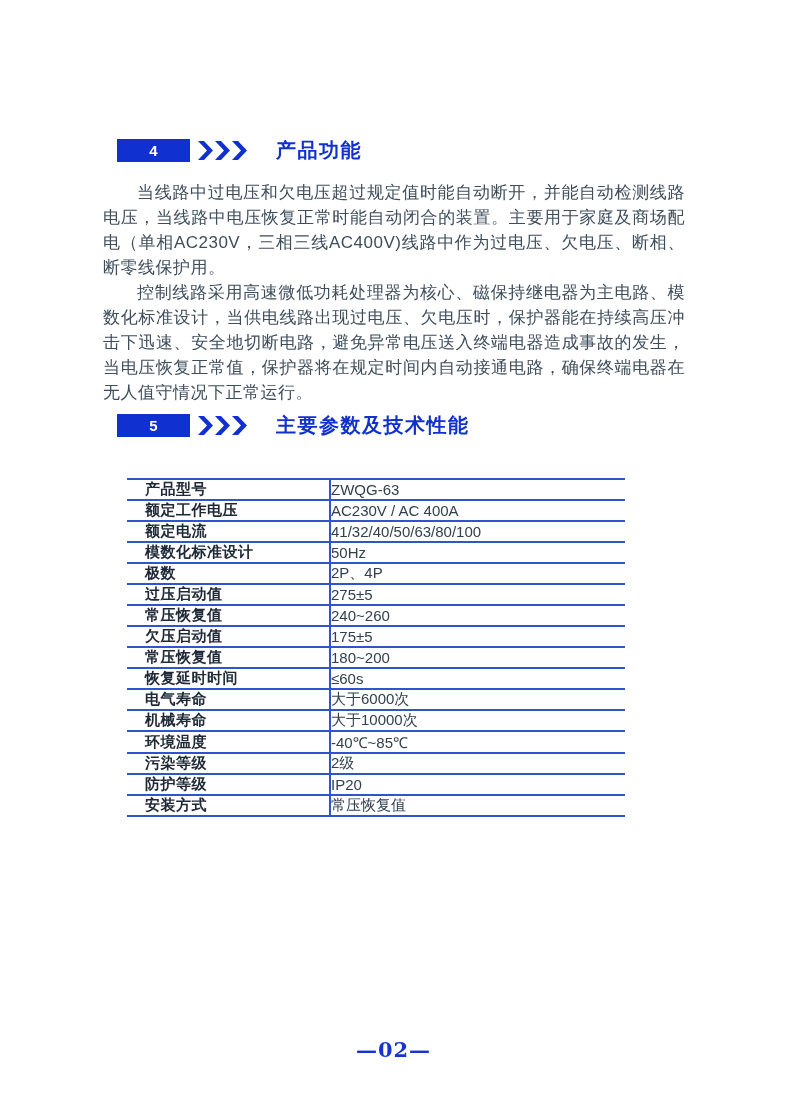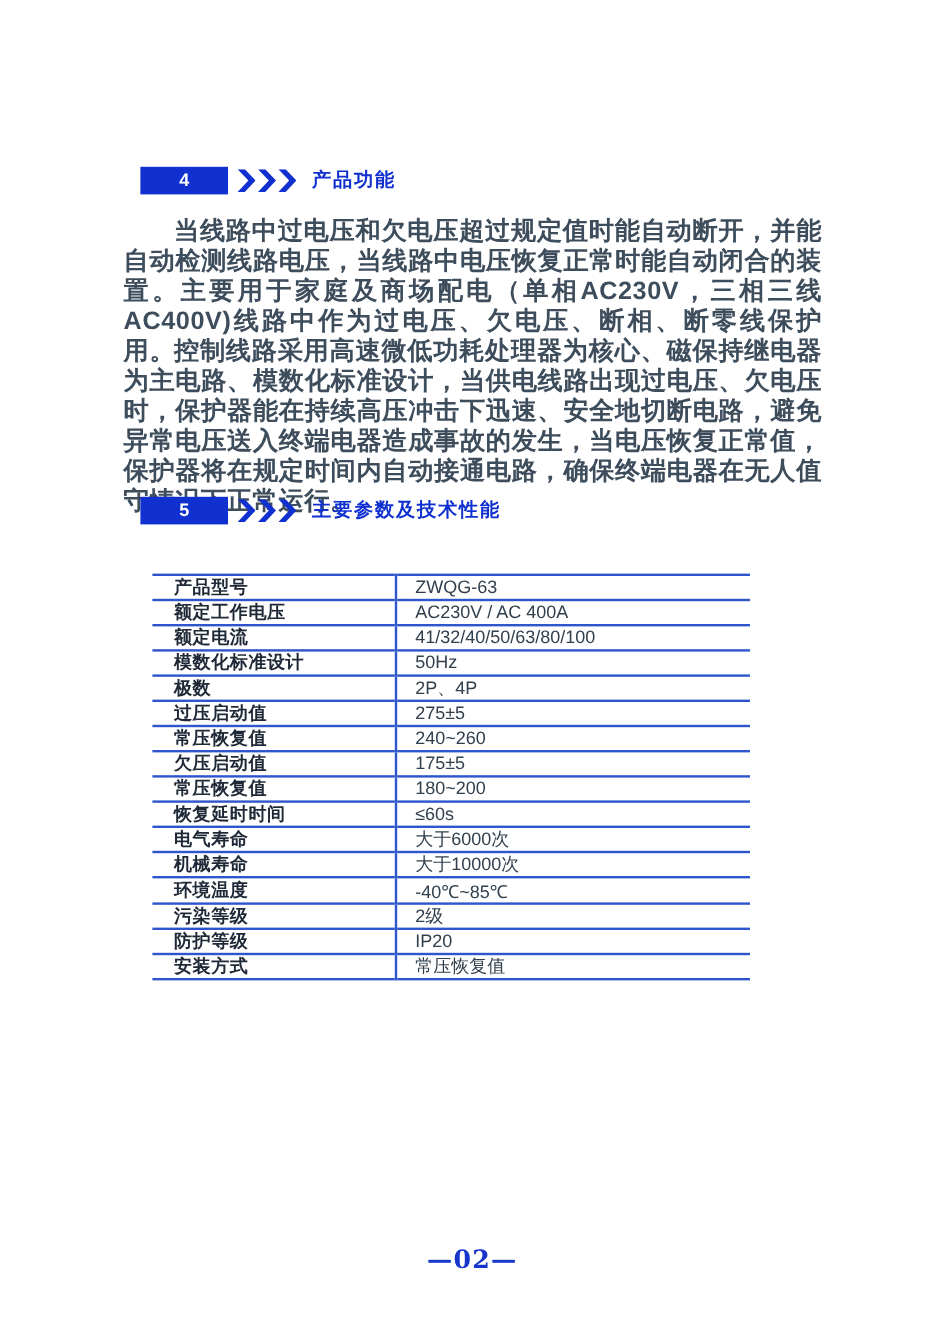--- a/index.html
+++ b/index.html
@@ -22,28 +22,28 @@
   .sec-header.h4{top:138px;}
   .sec-header.h5{top:413px;}
   .badge{
     width:73px;height:23px;background:var(--accent);
     display:flex;align-items:center;justify-content:center;
     color:#ffffff;font-weight:bold;font-size:15px;
   }
   .chevrons{display:flex;align-items:center;margin-left:8px;gap:2px;}
   .chevrons svg{display:block;}
   .sec-title{
-    margin-left:13px;font-size:16px;font-weight:bold;color:var(--accent);
+    margin-left:29px;font-size:20px;font-weight:bold;color:var(--accent);
     letter-spacing:1.5px;white-space:nowrap;
   }
 
   
   .body-para{
     position:absolute;left:103px;width:582px;
-    font-size:21px;line-height:25px;font-weight:700;
+    font-size:17px;line-height:25px;font-weight:400;
     color:var(--body-text);text-align:justify;text-indent:2em;
     letter-spacing:0.5px;
   }
   .body-para.p1{top:180px;}
   .body-para.p2{top:280px;}
 
   
   .spec-table{
     position:absolute;left:127px;top:478px;width:498px;
     border-collapse:collapse;table-layout:fixed;
@@ -53,21 +53,21 @@
   .spec-table tr{height:19px;}
   .spec-table tr + tr td{border-top:2px solid var(--table-border);}
   .spec-table td{vertical-align:middle;white-space:nowrap;}
   .label-cell{
     width:203px;padding-left:18px;
     font-size:15px;font-weight:bold;color:var(--label-text);
     letter-spacing:0.5px;
   }
   .value-cell{
     border-left:2px solid var(--table-border);
-    padding-left:15px;font-size:15px;color:var(--value-text);
+    font-size:15px;color:var(--value-text);
   }
 
   
   .footer{
     position:absolute;left:0;top:1037px;width:787px;
     text-align:center;
   }
   .page-number{
     font-family:"DejaVu Serif", serif;font-weight:bold;
     font-size:21px;color:#1635cc;letter-spacing:1px;

